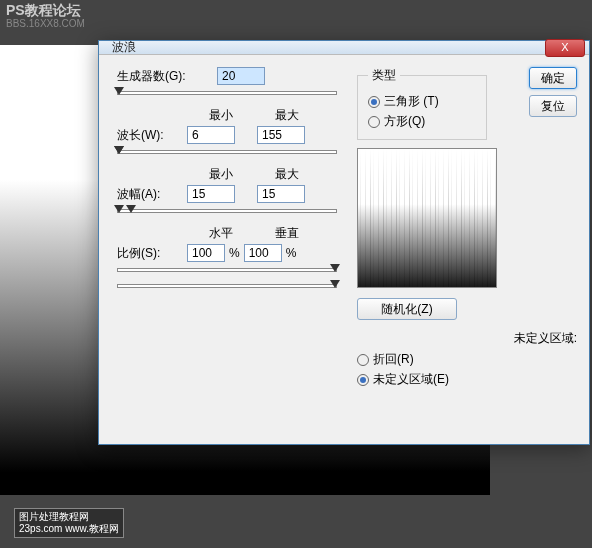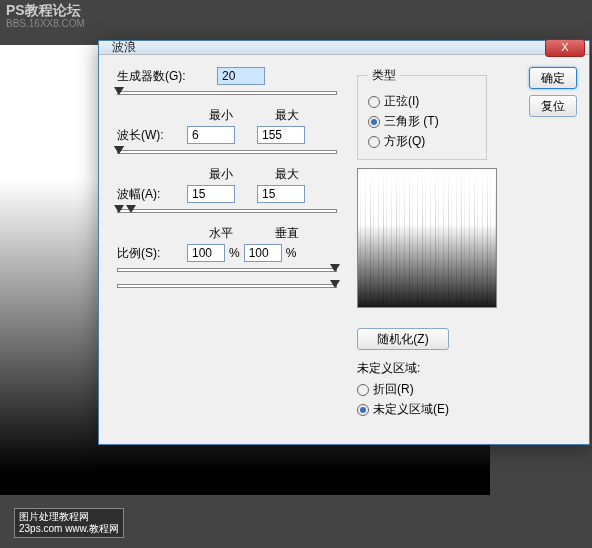--- a/index.html
+++ b/index.html
@@ -98,23 +98,23 @@
   position:absolute; inset:0;
   background: repeating-linear-gradient(90deg,
     #fff 0 2px, #e8e8e8 2px 3px, #fff 3px 7px, #ddd 7px 8px,
     #fff 8px 12px, #ccc 12px 13px);
 }
 .preview-grad {
   position:absolute; inset:0;
   background:linear-gradient(rgba(255,255,255,1) 0%, rgba(255,255,255,0.2) 40%, rgba(0,0,0,0.9) 100%);
 }
 
-.rand-btn { margin-top:20px; width:92px; }
-
-.undef { margin-top:10px; }
+.rand-btn { margin-top:10px; width:100px; }
+
+.undef { margin-top:10px;text-align:right; }
 .pct { margin:0 4px; }
 </style>
 </head>
 <body>
 
 <div class="bg-watermark1">PS教程论坛</div>
 <div class="bg-watermark1b">BBS.16XX8.COM</div>
 <div class="bg-gradient"></div>
 <div class="bg-watermark2">
   <div>图片处理教程网</div>
@@ -189,24 +189,20 @@
 
     <div class="right-panel">
       <div class="btn-col">
         <div class="btn primary">确定</div>
         <div class="btn">复位</div>
       </div>
 
       <fieldset style="width:130px">
         <legend>类型</legend>
         <div class="radio-row">
-          <span class="radio"></span>
-          <span>正弦(I)</span>
-        </div>
-        <div class="radio-row">
           <span class="radio checked"></span>
           <span>三角形 (T)</span>
         </div>
         <div class="radio-row">
           <span class="radio"></span>
           <span>方形(Q)</span>
         </div>
       </fieldset>
 
       <div class="preview">

